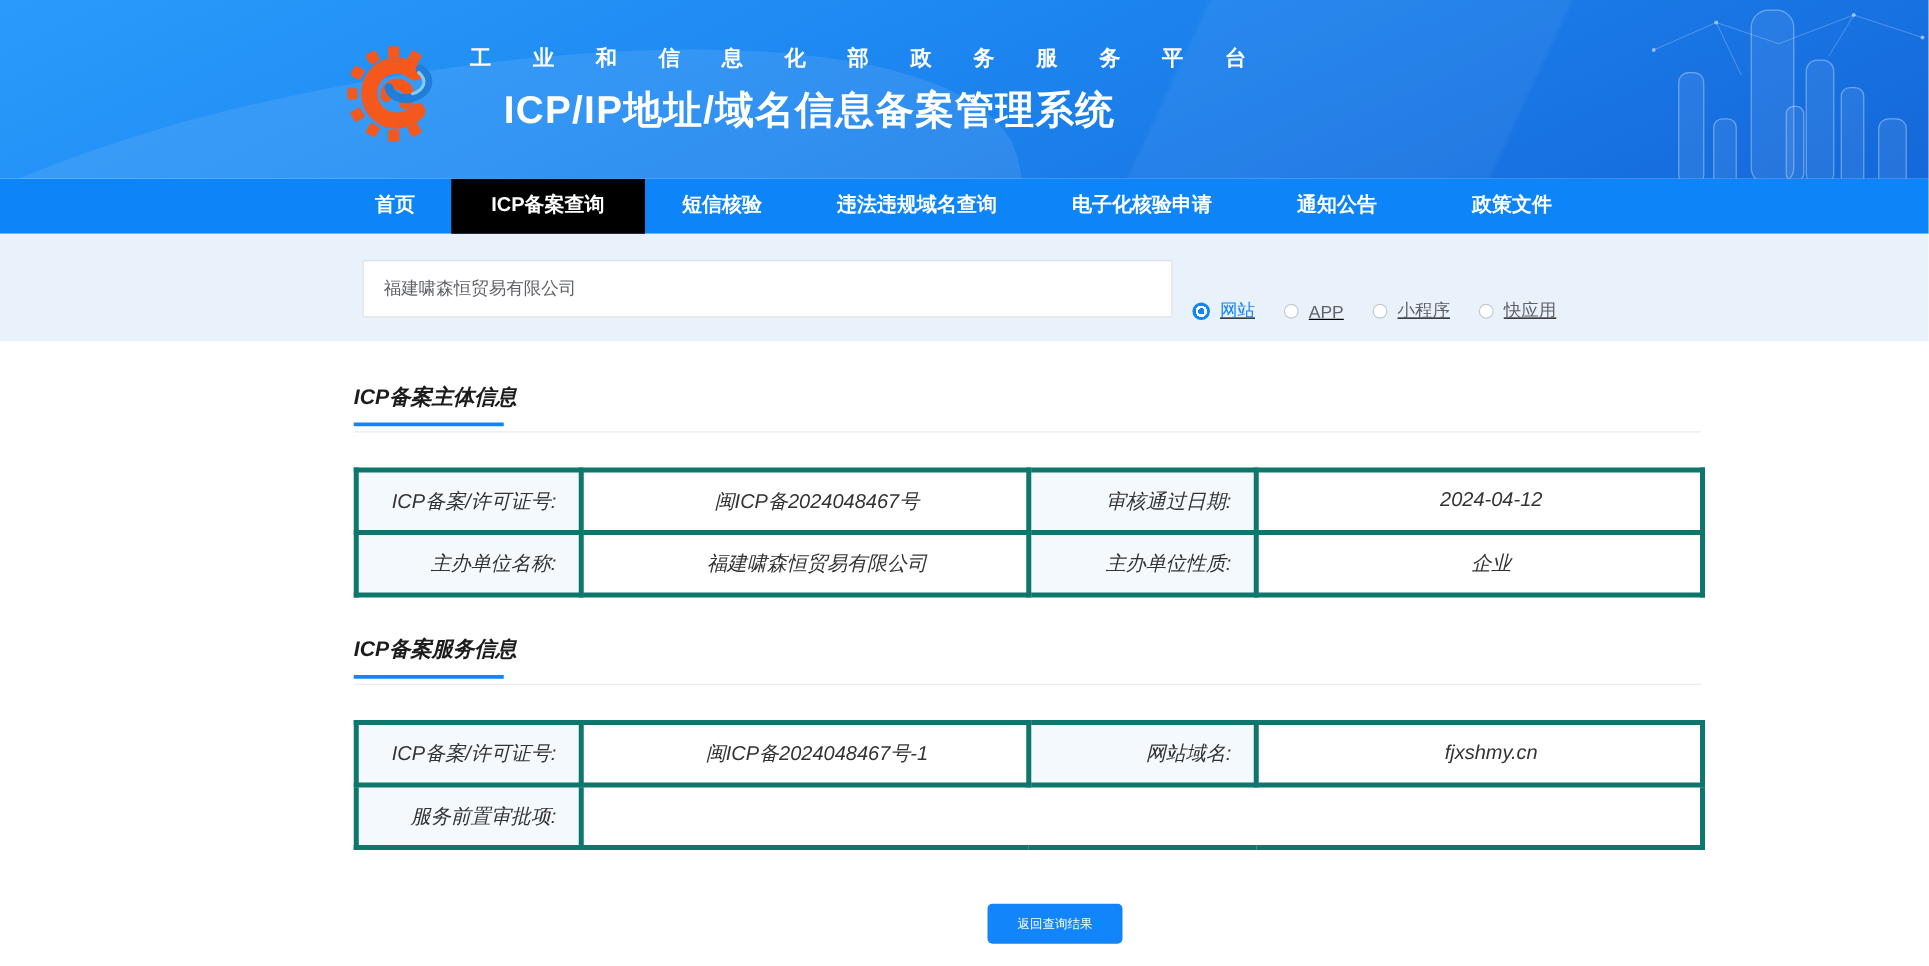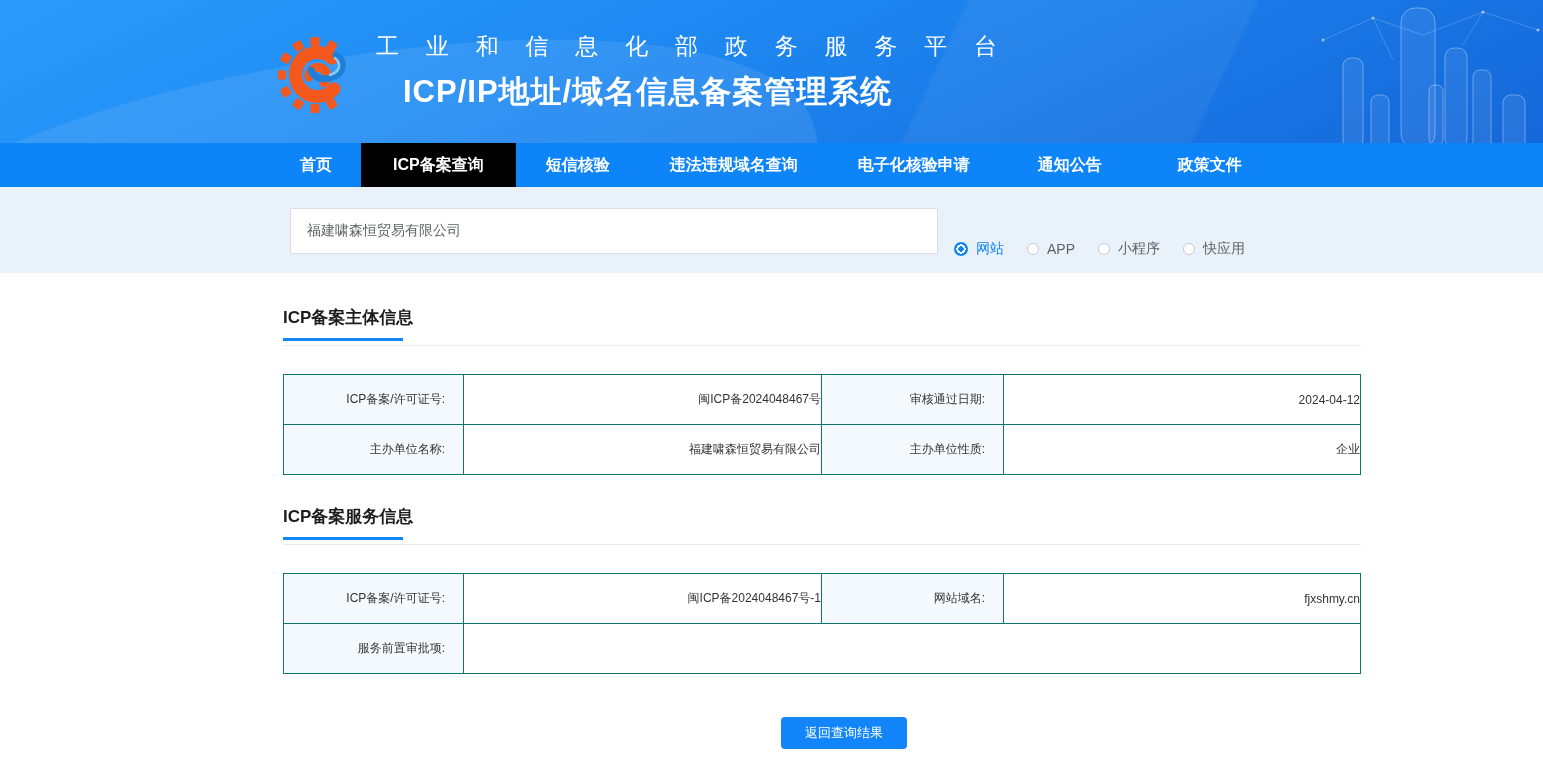--- a/index.html
+++ b/index.html
@@ -10,22 +10,22 @@
   .header { position:relative; height:143px; overflow:hidden;
             background:linear-gradient(155deg,#2a9bfb 0%,#1e89f2 40%,#1568d9 100%); }
   .header::before { content:""; position:absolute; inset:0;
             background:linear-gradient(115deg,rgba(255,255,255,0) 60%,rgba(255,255,255,0.05) 60.3%,rgba(255,255,255,0.05) 78%,rgba(255,255,255,0) 78.3%); }
   .header::after { content:""; position:absolute; left:-160px; bottom:-215px; width:980px; height:300px;
             background:rgba(255,255,255,0.09); transform:rotate(-13deg); border-radius:40% 60% 0 0; }
   .header-inner { position:relative; z-index:2; margin-left:278px; width:1080px; height:100%;
             display:flex; align-items:center; }
   .logo-wrap { width:74px; height:94px; margin-right:24px; flex:none; }
   .titles { color:#fff; }
-  .platform-title { width:622px; font-size:23px; letter-spacing:1px; text-align:justify; text-align-last:justify;
-            -moz-text-align-last:justify; margin-bottom:9px; font-weight:400; }
+  .platform-title { width:622px; font-size:17px; letter-spacing:1px; text-align:justify; text-align-last:justify;
+            -moz-text-align-last:justify; margin-bottom:9px; font-weight:700; }
   .system-title { font-size:31px; font-weight:600; letter-spacing:1px; white-space:nowrap;margin-left:27px; }
   .skyline { position:absolute; right:0; top:0; height:143px; z-index:1; }
 
   
   .nav { height:44px; background:#0d84f8; }
   .nav-inner { margin-left:283px; width:1160px; display:flex; height:100%; }
   .nav-item { display:block; line-height:44px; color:#fff; font-size:16px; font-weight:700;
             padding:0 30px; text-decoration:none; cursor:pointer; white-space:nowrap; }
   .nav-item.first { padding:0 17px; }
   .nav-item.active { background:#000000; margin-left:12px; padding:0 32px;text-align:right; }
@@ -33,42 +33,42 @@
 
   
   .search-section { background:#e9f2fb; height:86px; padding-top:21px; }
   .search-inner { margin-left:290px; display:flex; align-items:flex-start; }
   .search-input { width:648px; height:46px; border:1px solid #dcdfe6; background:#fff;
             padding:0 16px; font-size:14px; color:#606266; outline:none;
             font-family:"Liberation Sans","DejaVu Sans",sans-serif; }
   .search-btn { width:127px; height:46px; border:none; background:#1285fb; color:#fff; font-size:15px;
             display:flex; align-items:center; justify-content:center; gap:7px; cursor:pointer;
             font-family:"Liberation Sans","DejaVu Sans",sans-serif; }
-  .radio-group { display:flex; align-items:center; margin-left:16px; margin-top:32px; }
+  .radio-group { display:flex; align-items:center; margin-left:16px; margin-top:32px;text-decoration:underline; }
   .radio { display:flex; align-items:center; margin-right:23px; font-size:14px; color:#606266; cursor:pointer; }
   .radio .dot { width:12px; height:12px; border-radius:50%; background:#fff; border:1px solid #c3cad3; margin-right:8px; flex:none; }
   .radio.selected .dot { width:14px; height:14px; border:none;
             background:radial-gradient(circle,#1285fb 0 2.6px,#ffffff 2.6px 4.6px,#1285fb 4.6px); }
   .radio.selected .radio-label { color:#1285fb; }
 
   
   .main { margin-left:283px; width:1078px; padding-top:33px; }
-  .section { margin-bottom:30px; }
+  .section { margin-bottom:30px;font-style:italic; }
   .section-title { font-size:17px; font-weight:700; color:#1c1c1c; }
   .title-underline { width:120px; height:3px; background:#1285fb; margin-top:9px; }
   .section-hr { height:1px; background:#e7edf2; margin-top:4px; }
   .info-table { width:1077px; border-collapse:collapse; margin-top:28px; table-layout:fixed; }
-  .info-table td { border:1px solid #0f766e; height:50px; font-size:12px; color:#333; }
+  .info-table td { border:4px solid #0f766e; height:50px; font-size:16px; color:#333; }
   .info-table td.cell-label { background:#f4f9fd; text-align:right; padding-right:18px; }
-  .info-table td.cell-value { background:#fff; text-align:right; padding-left:19px; }
+  .info-table td.cell-value { background:#fff; text-align:center; padding-left:19px; }
   .col-label { width:180px; } .col-value { width:358px; } .col-label2 { width:182px; } .col-value2 { width:357px; }
 
   .back-wrap { text-align:center; margin-top:43px; padding-bottom:25px; }
   .back-btn { height:32px; padding:0 24px; background:#1285fb; color:#fff; border:none; border-radius:4px;
-            font-size:13px; cursor:pointer; font-family:"Liberation Sans","DejaVu Sans",sans-serif;margin-left:44px; }
+            font-size:10px; cursor:pointer; font-family:"Liberation Sans","DejaVu Sans",sans-serif;margin-left:44px; }
 </style>
 </head>
 <body>
 
 <div class="header">
   <div class="header-inner">
     <div class="logo-wrap">
       <svg width="74" height="94" viewBox="0 0 74 94">
         <g fill="#f4581c">
           <g transform="rotate(30 37 50)">

